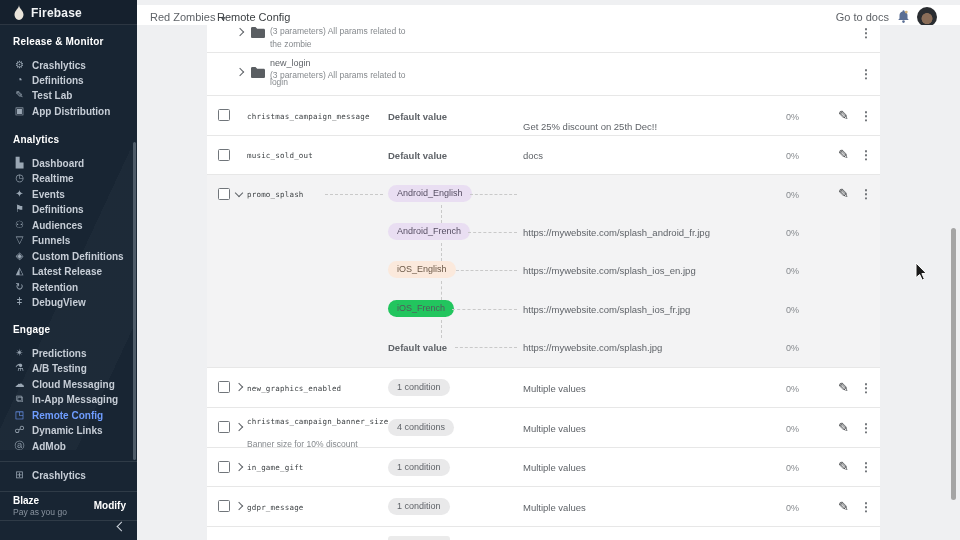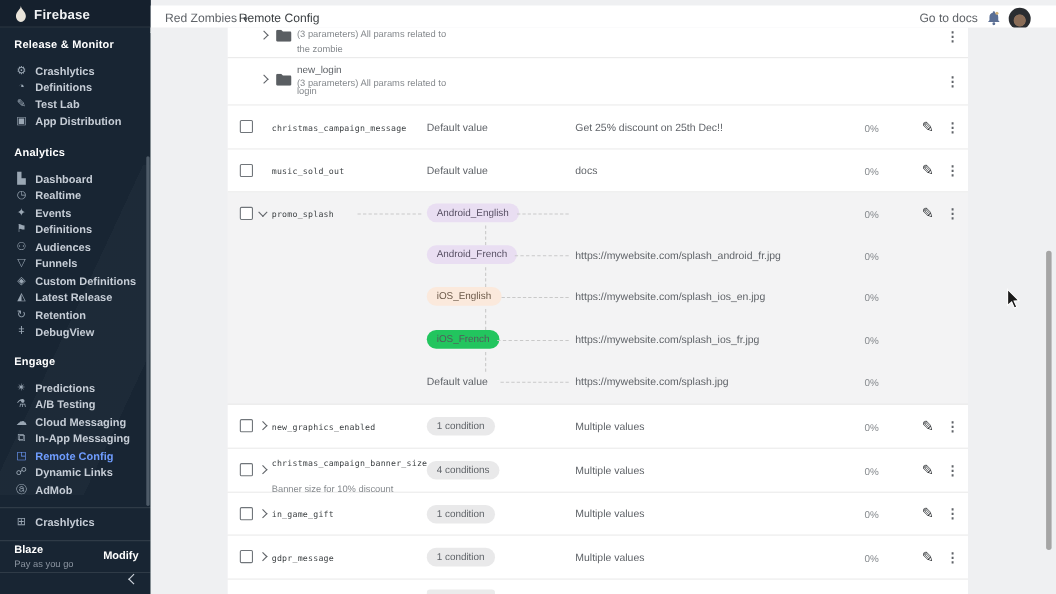--- a/index.html
+++ b/index.html
@@ -44,21 +44,21 @@
   .row { position:relative; background:#ffffff; border-bottom:1px solid #e7e7e7; }
   .row.gray { background:#f3f3f4; }
   .cbx { position:absolute; left:11px; width:12px; height:12px; border:1.6px solid #70757a; border-radius:1.5px; background:#fff; cursor:pointer; }
   .chev { position:absolute; width:6px; height:6px; border-right:1.6px solid #5f6368; border-bottom:1.6px solid #5f6368; cursor:pointer; }
   .chev.right { transform:rotate(-45deg); }
   .chev.down  { transform:rotate(45deg); }
   .pname { position:absolute; left:40px; font-family:"DejaVu Sans Mono", monospace; font-size:7.5px; letter-spacing:.2px; color:#3c4043; white-space:nowrap; }
   .gname { position:absolute; left:63px; font-size:9px; color:#5f6368; }
   .gsub  { position:absolute; left:63px; font-size:8.5px; color:#85898d; white-space:nowrap; }
   .pdesc { position:absolute; left:40px; font-size:8.5px; color:#85898d; white-space:nowrap; }
-  .condtext { position:absolute; left:181px; font-size:9.5px; color:#5f6368; white-space:nowrap; }
+  .condtext { position:absolute; left:181px; font-size:9.5px; color:#5f6368; white-space:nowrap;font-weight:bold; }
   .pill { position:absolute; left:181px; height:17px; line-height:17px; padding:0 9px; border-radius:9px; font-size:9px; color:#55585c; white-space:nowrap; }
   .pill.purple { background:#e9def2; color:#574f63; }
   .pill.peach  { background:#fbe9dc; color:#6b5847; }
   .pill.gray   { background:#22c55e; color:#54575b; }
   .pill.cond   { background:#e9e9ea; color:#5f6368; }
   .val { position:absolute; left:316px; font-size:9.5px; color:#5f6368; white-space:nowrap; }
   .pct { position:absolute; left:579px; font-size:9px; color:#85898d; }
   .pencil { position:absolute; left:631px; font-size:13px; color:#2f3235; cursor:pointer; line-height:14px; }
   .dots { position:absolute; left:653px; font-size:12px; font-weight:bold; color:#5f6368; cursor:pointer; line-height:13px; letter-spacing:0; }
   .hdash { position:absolute; border-top:1px dashed #c9c9c9; height:0; }
@@ -225,21 +225,21 @@
         <span class="gname" style="top:5px">new_login</span>
         <span class="gsub" style="top:17px">(3 parameters) All params related to</span>
         <span class="gsub" style="top:24px">login</span>
         <span class="dots" style="top:15px">⋮</span>
       </div>
 
       <div class="row" style="height:40px">
         <span class="cbx" style="top:13px"></span>
         <span class="pname" style="top:16px">christmas_campaign_message</span>
         <span class="condtext" style="top:15px">Default value</span>
-        <span class="val" style="top:15px">Get 25% discount on 25th Dec!!</span>
+        <span class="val" style="top:25px">Get 25% discount on 25th Dec!!</span>
         <span class="pct" style="top:16px">0%</span>
         <span class="pencil" style="top:13px">✎</span>
         <span class="dots" style="top:14px">⋮</span>
       </div>
 
       <div class="row" style="height:39px">
         <span class="cbx" style="top:13px"></span>
         <span class="pname" style="top:15px">music_sold_out</span>
         <span class="condtext" style="top:14px">Default value</span>
         <span class="val" style="top:14px">docs</span>

